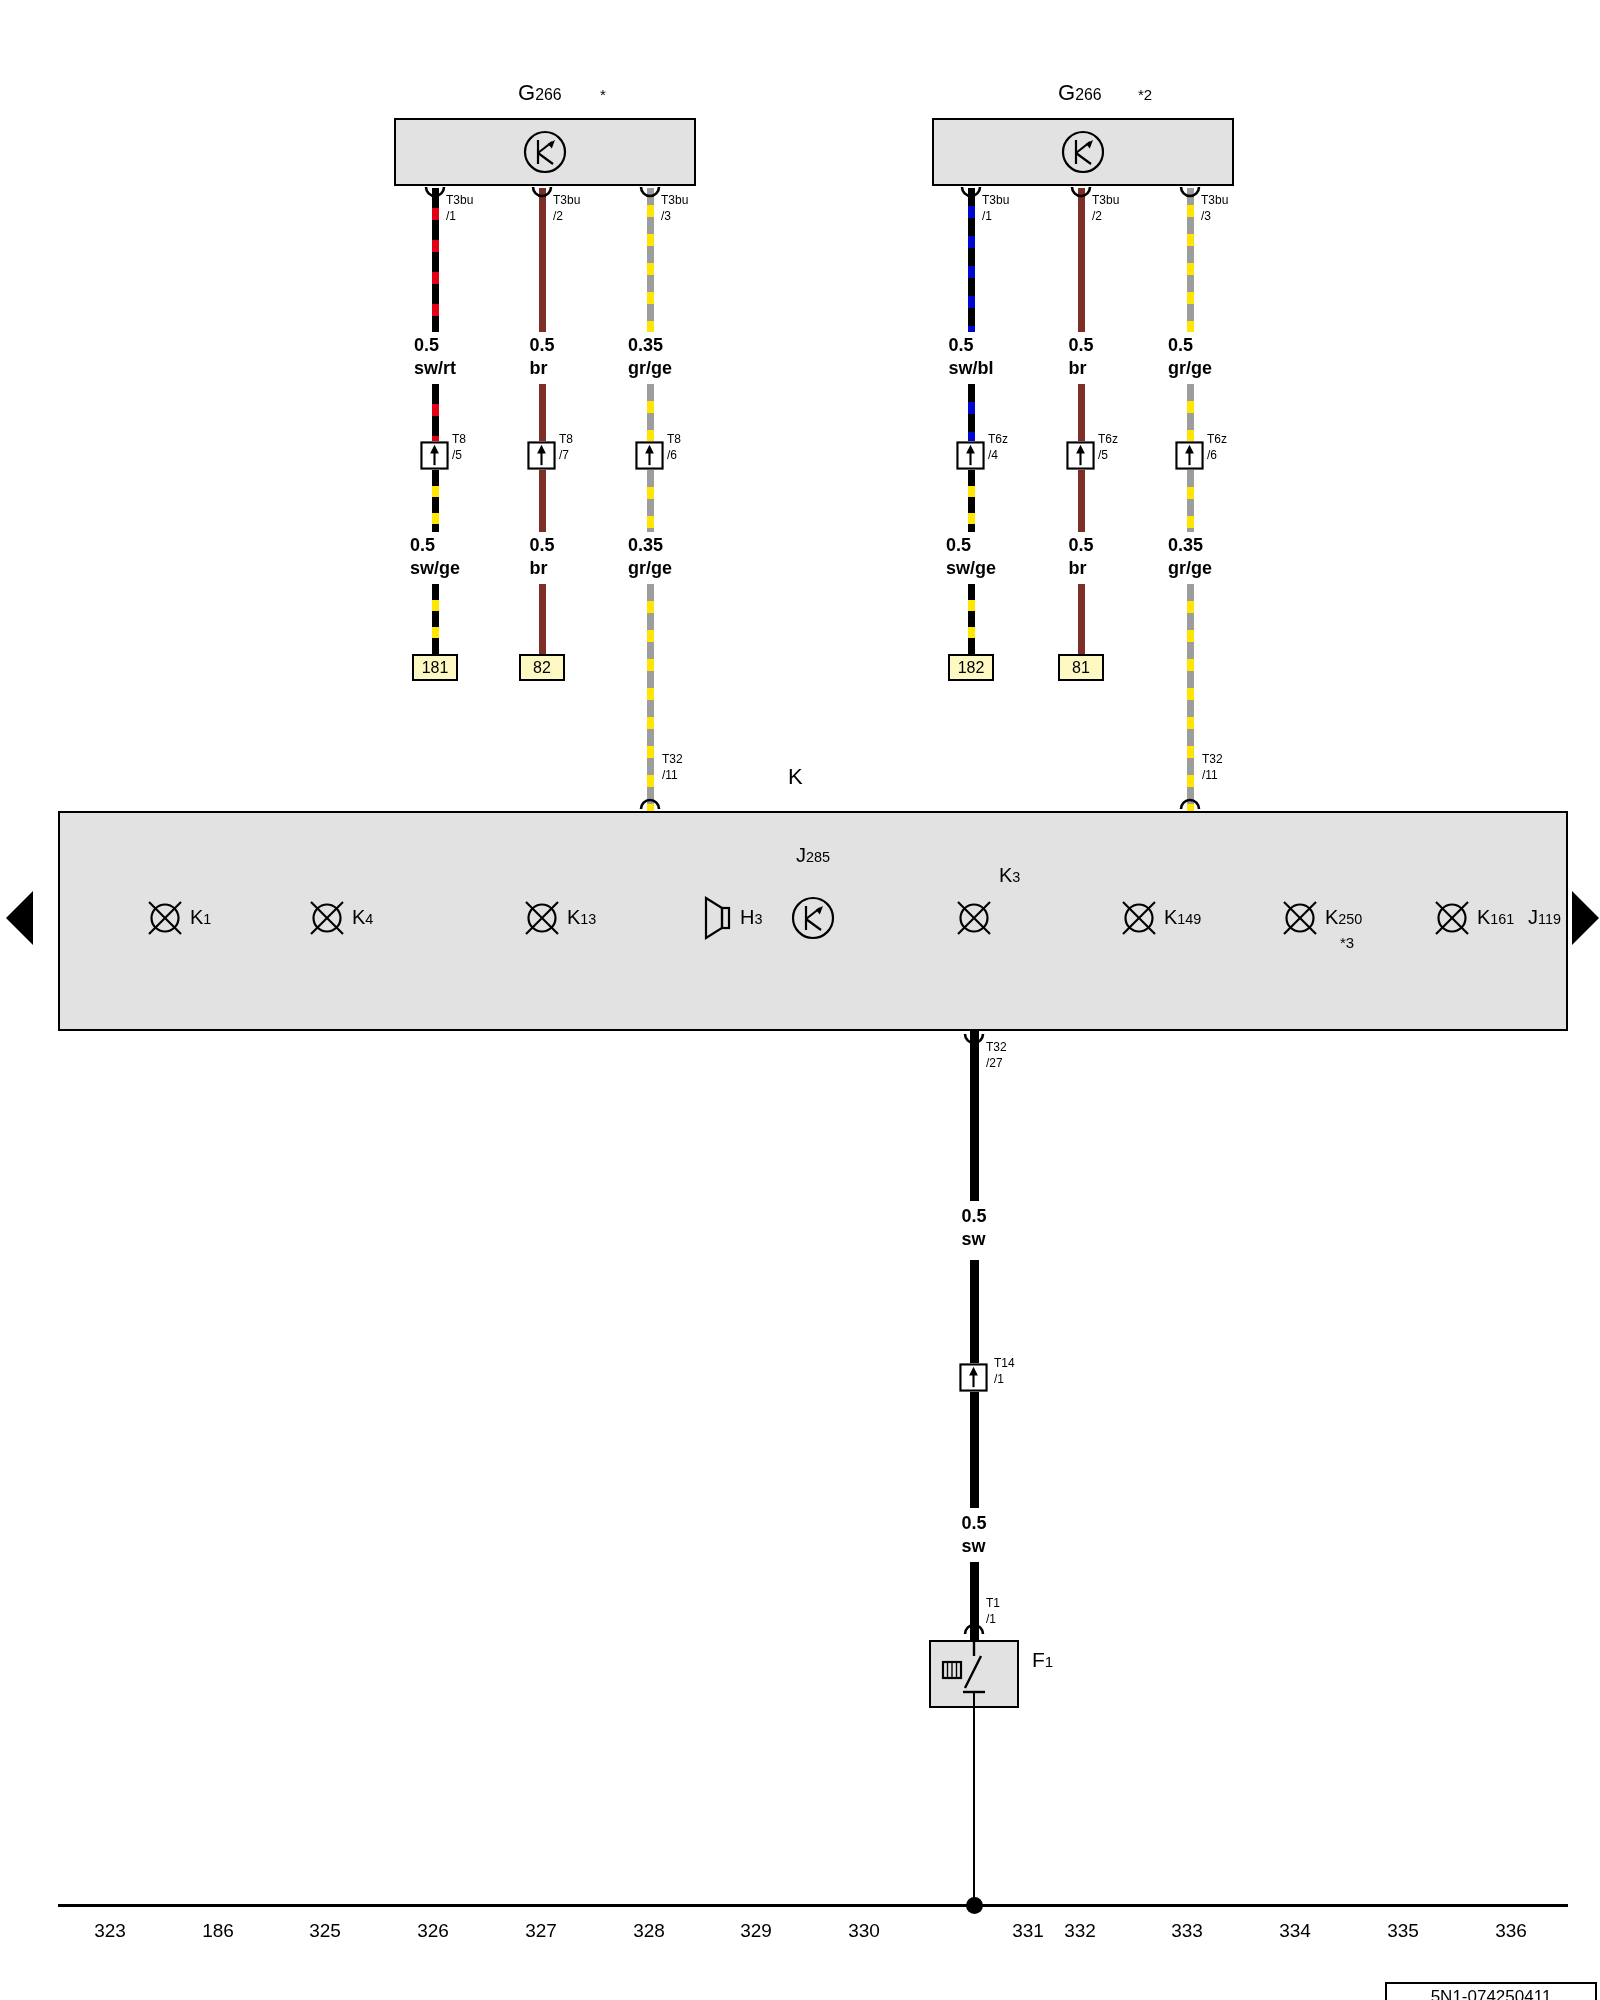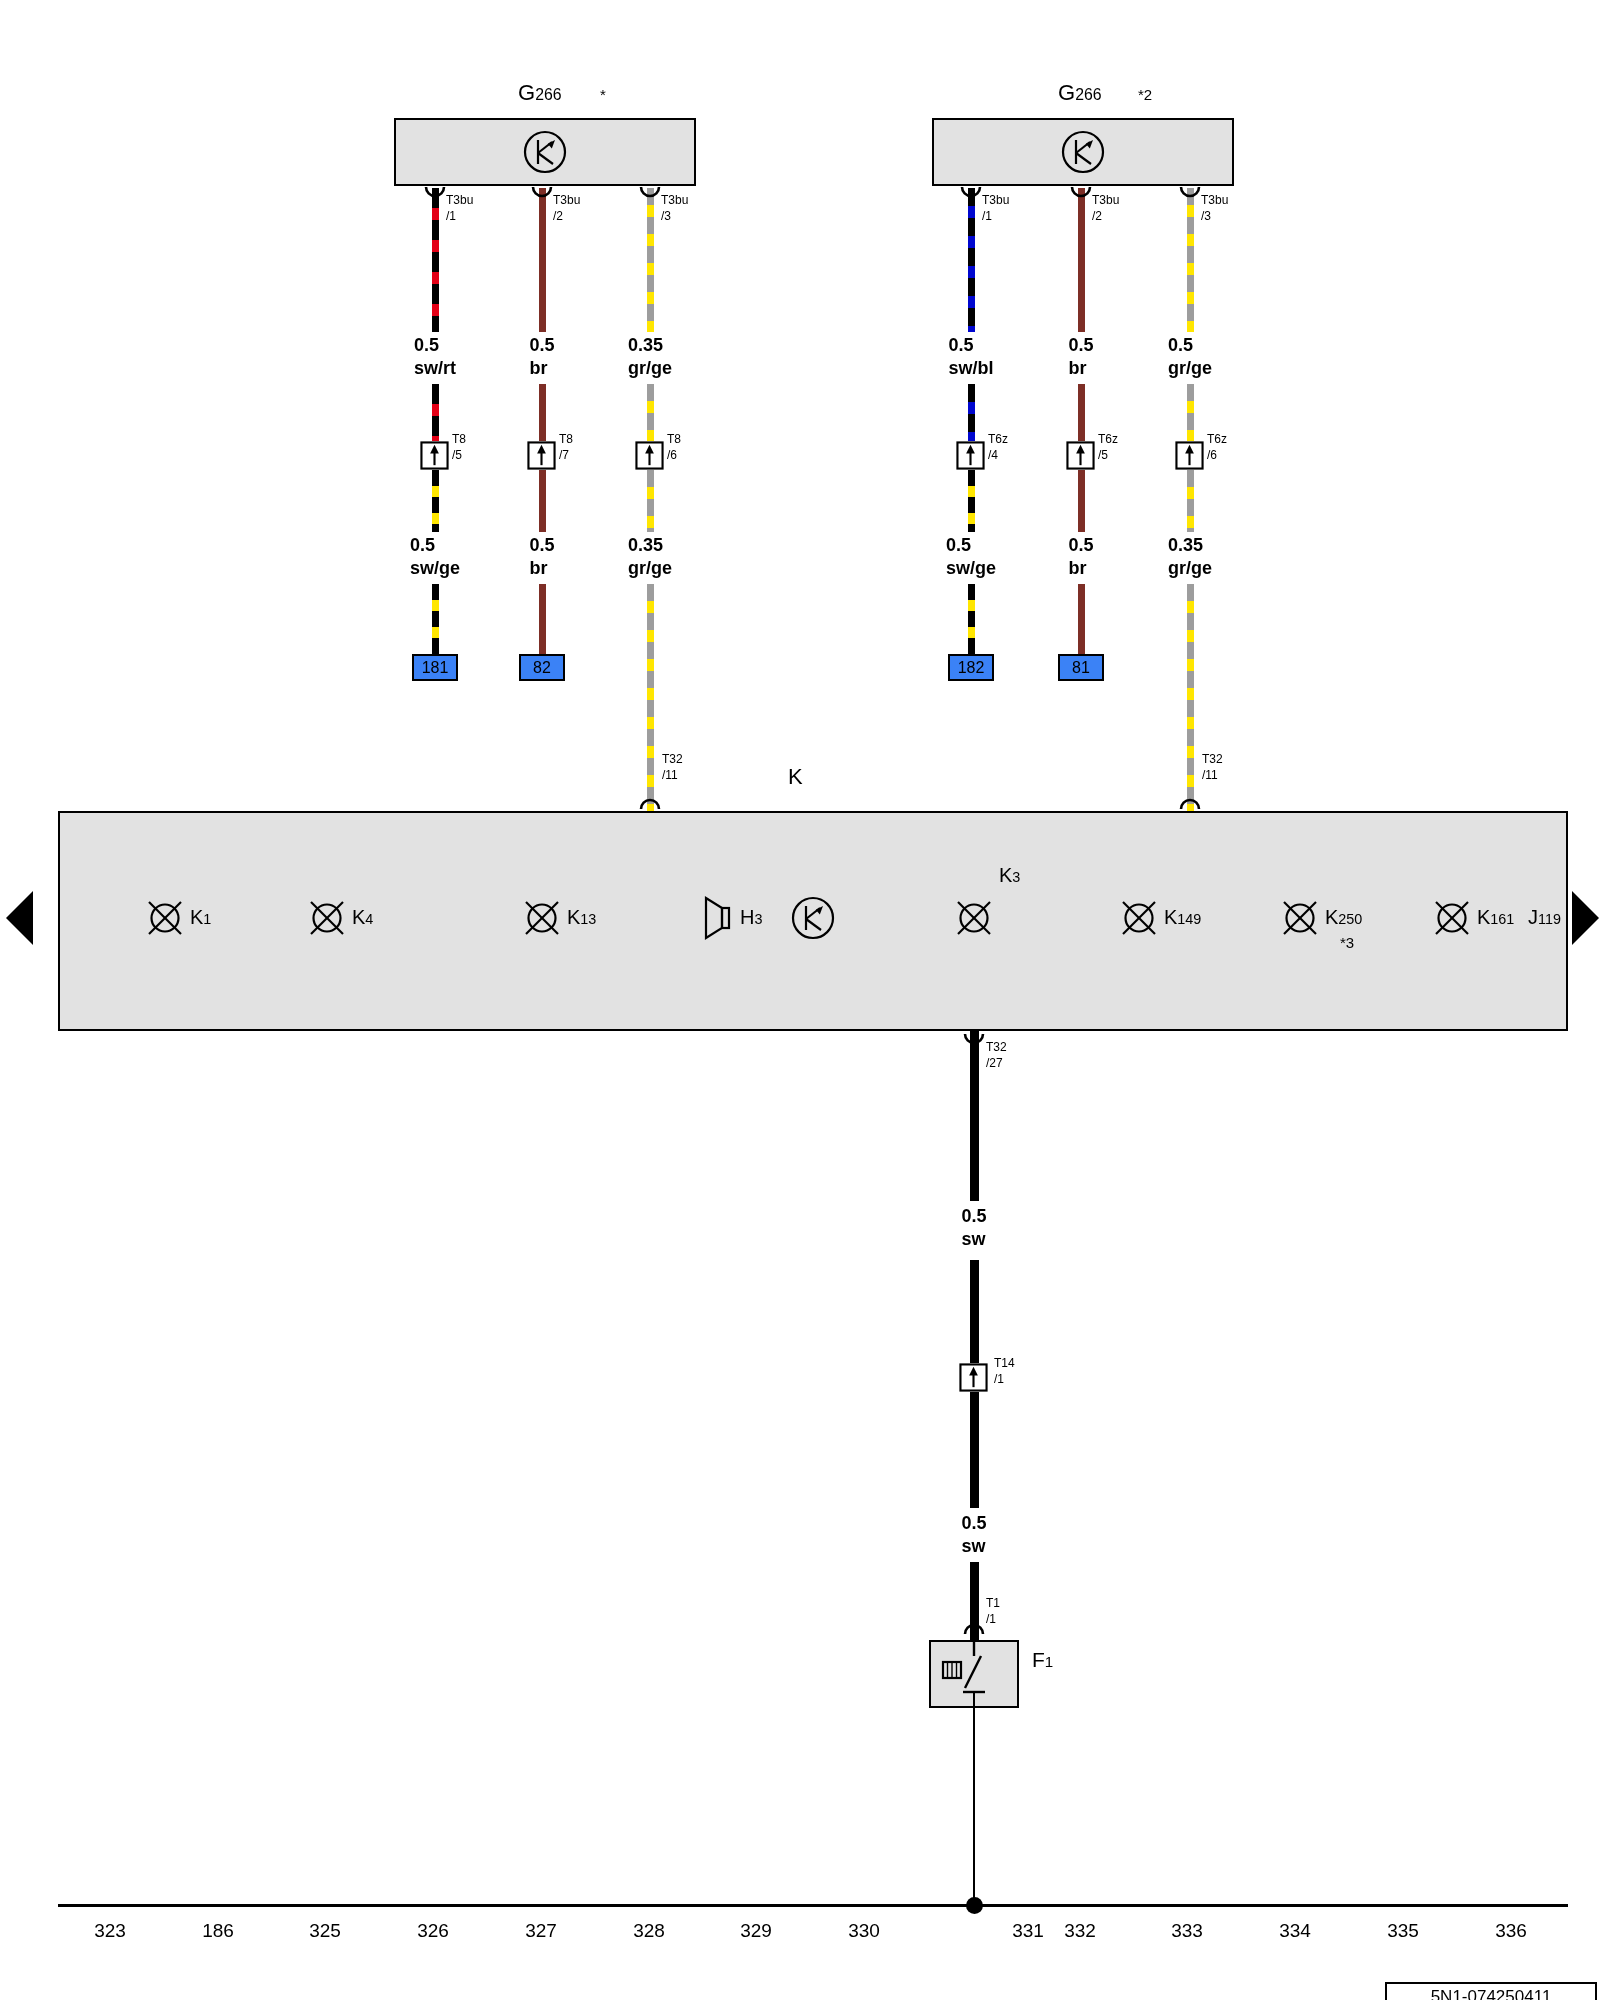--- a/index.html
+++ b/index.html
@@ -13,21 +13,21 @@
   .w-swge{background:repeating-linear-gradient(180deg,#000 0 16px,#ffe600 16px 27px)}
   .w-swbl{background:repeating-linear-gradient(180deg,#000 0 18px,#0007cf 18px 30px)}
   .w-grge{background:repeating-linear-gradient(180deg,#9d9d9d 0 17px,#ffe600 17px 29px)}
   .lbl{position:absolute;font-size:12px;line-height:1.3;white-space:nowrap}
   .wlbl{position:absolute;transform:translateX(-50%);text-align:left;font-weight:700;
         font-size:18px;line-height:1.3;white-space:nowrap}
   .comp{position:absolute;white-space:nowrap;font-size:21px}
   .comp .cl{font-size:1em}
   .comp .cs{font-size:0.72em}
   .note{position:absolute;font-size:15px;font-weight:700}
-  .gbox{position:absolute;width:46px;height:27px;border:2px solid #000;background:#3b82f6;
+  .gbox{position:absolute;width:46px;height:27px;border:2px solid #000;background:#fef9c3;
         box-sizing:border-box;display:flex;align-items:center;justify-content:center;
         font-size:16px;transform:translateX(-50%)}
   .ic{position:absolute}
   .st{fill:none;stroke:#000;stroke-width:2.2}
   .st2{fill:none;stroke:#000;stroke-width:2.6}
   .track{position:absolute;transform:translateX(-50%);font-size:19px}
   .arrow-l{position:absolute;width:0;height:0;border-top:27px solid transparent;
            border-bottom:27px solid transparent;border-right:27px solid #000}
   .arrow-r{position:absolute;width:0;height:0;border-top:27px solid transparent;
            border-bottom:27px solid transparent;border-left:27px solid #000}
@@ -272,20 +272,21 @@
   <div class="lbl" style="left:1202px;top:752px">
     <div>T32</div>
     <div>/11</div>
   </div>
   <svg class="ic" style="left:1179px;top:797px" width="22" height="13" viewBox="0 0 22 13">
       <use href="#hook-n"></use>
     </svg>
 
   <div class="comp" style="left:788px;top:764px;font-size:22px"><span class="cl">K</span><span class="cs"></span></div>
   <div class="box" style="left:58px;top:811px;width:1510px;height:220px"></div>
+  <div class="comp" style="left:58px;top:844px;width:1510px;text-align:center;font-size:20px"><span class="cl">J</span><span class="cs">285</span></div>
 
   <div class="arrow-l" style="left:6px;top:891px"></div>
   <div class="arrow-r" style="left:1572px;top:891px"></div>
 
   <svg class="ic" style="left:145px;top:898px" width="40" height="40" viewBox="-20 -20 40 40">
       <use href="#lamp"></use>
     </svg>
   <div class="comp" style="left:190px;top:906px;font-size:20px"><span class="cl">K</span><span class="cs">1</span></div>
 
   <svg class="ic" style="left:307px;top:898px" width="40" height="40" viewBox="-20 -20 40 40">

